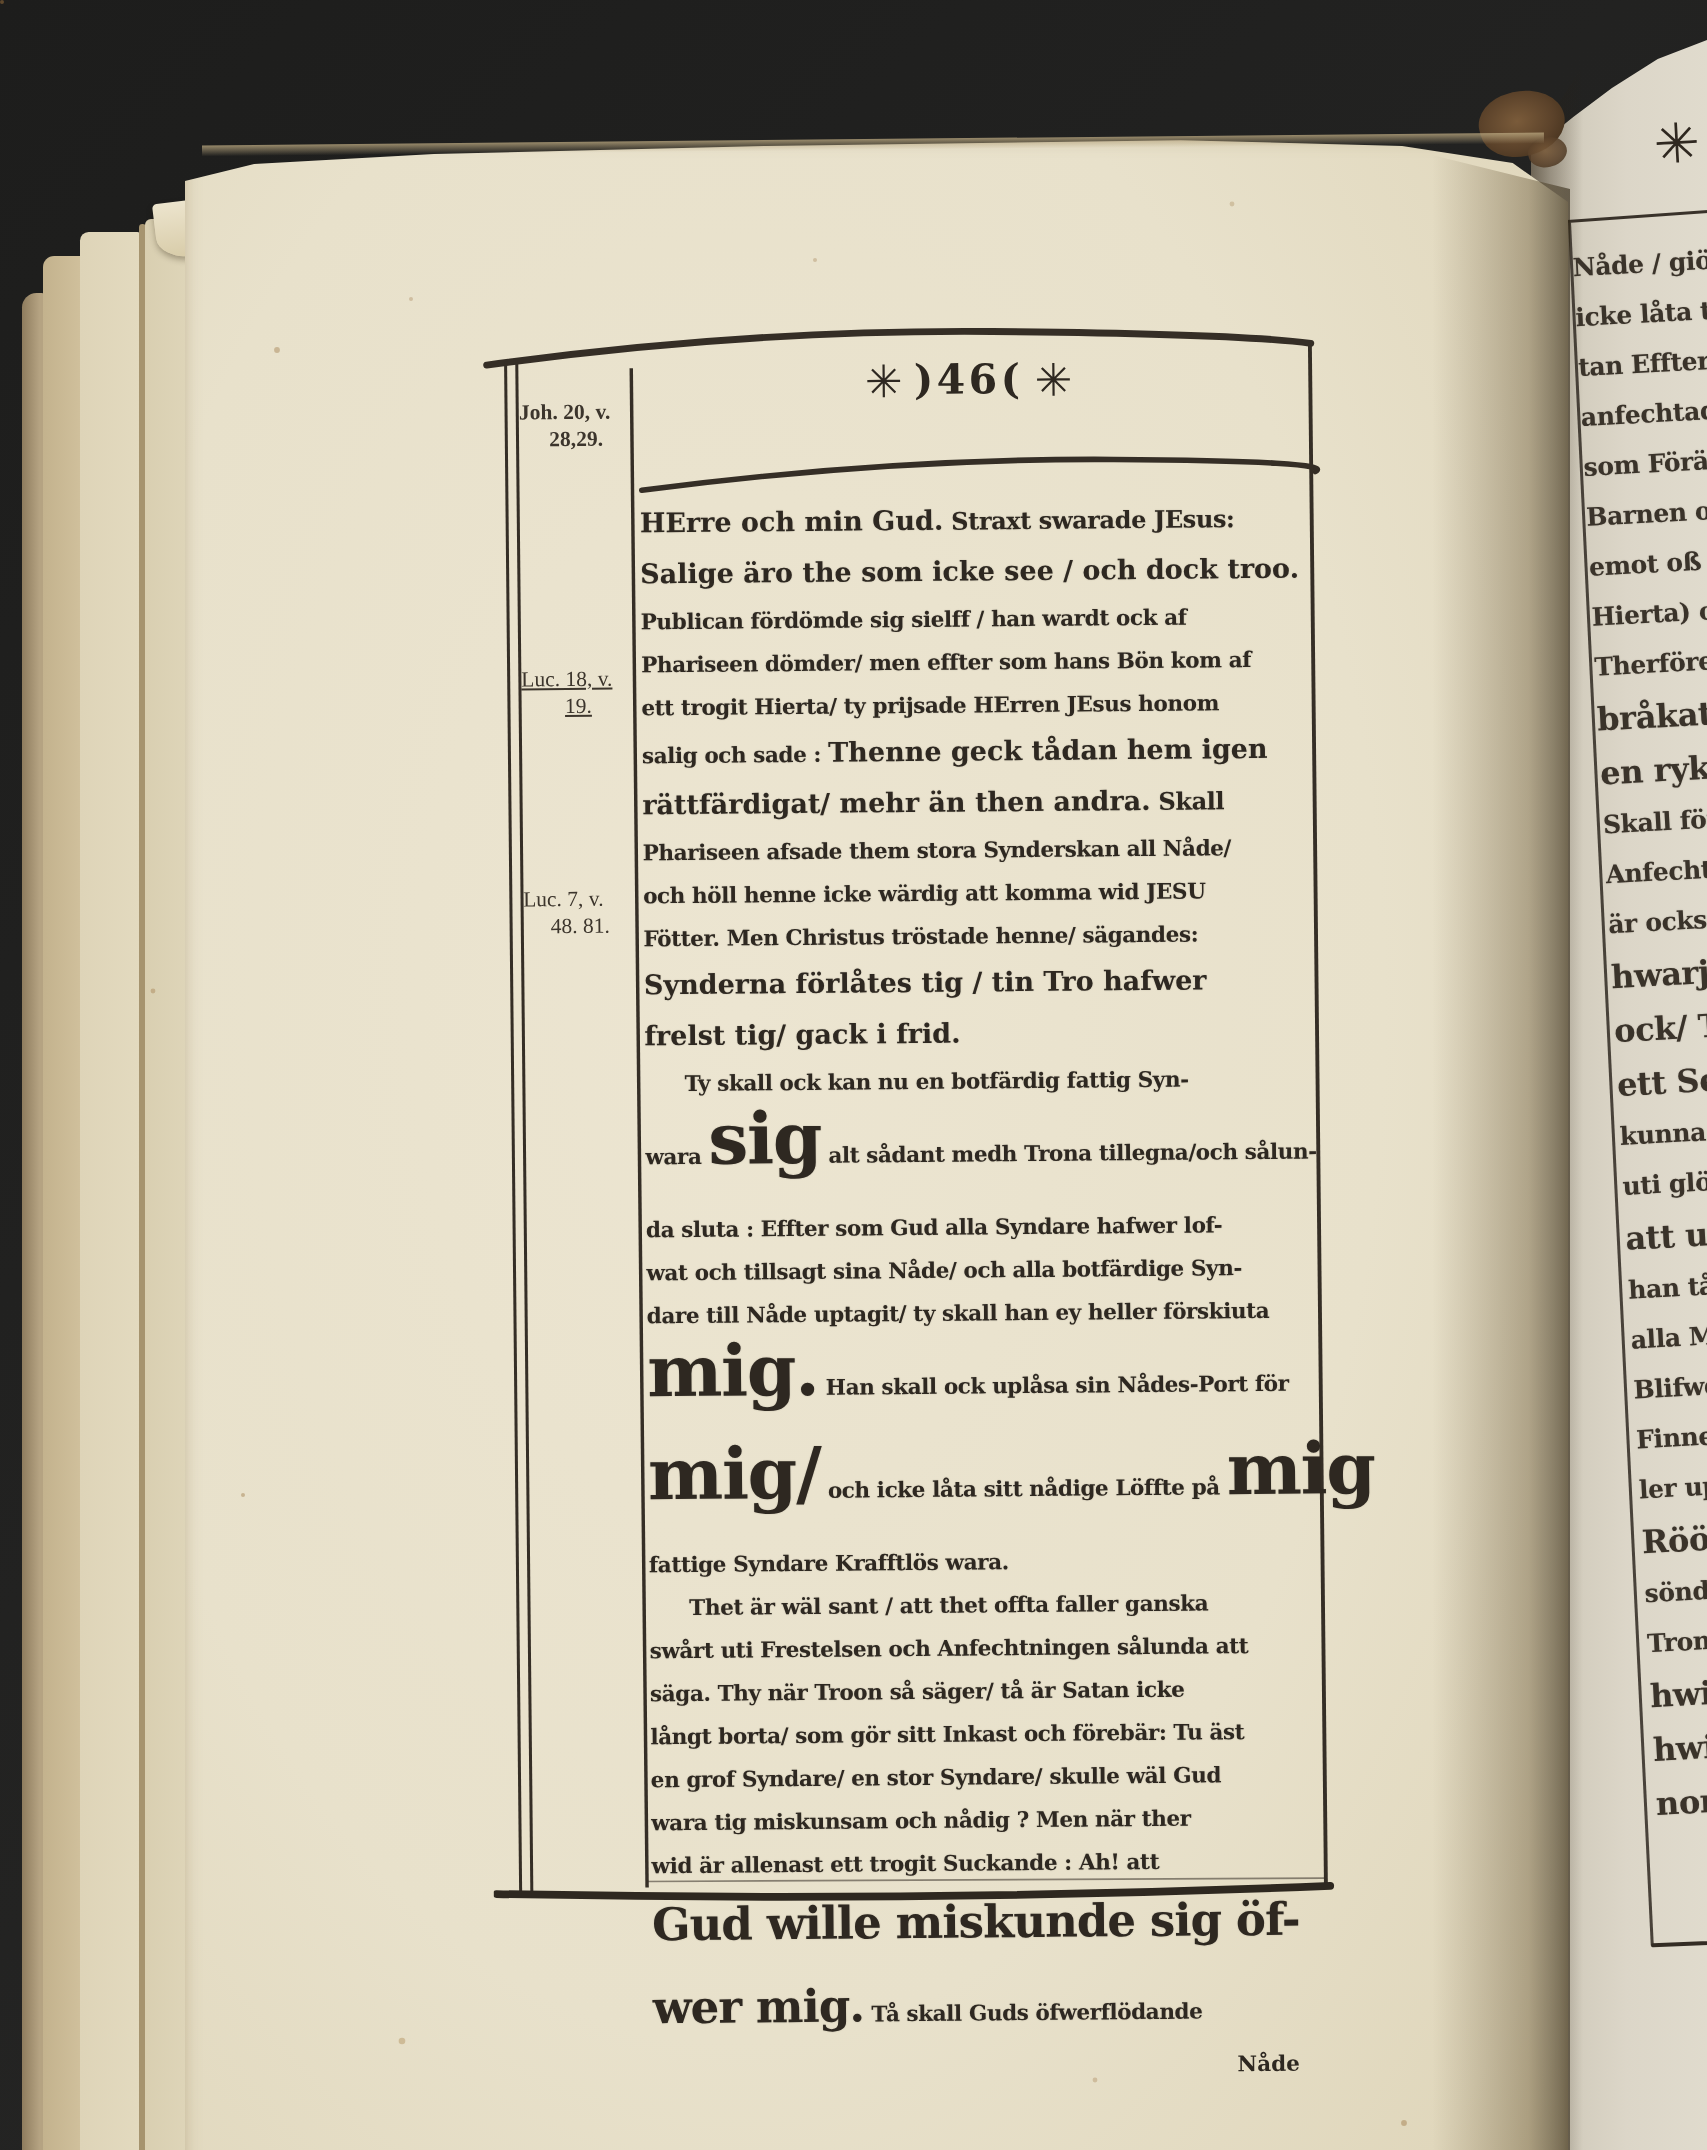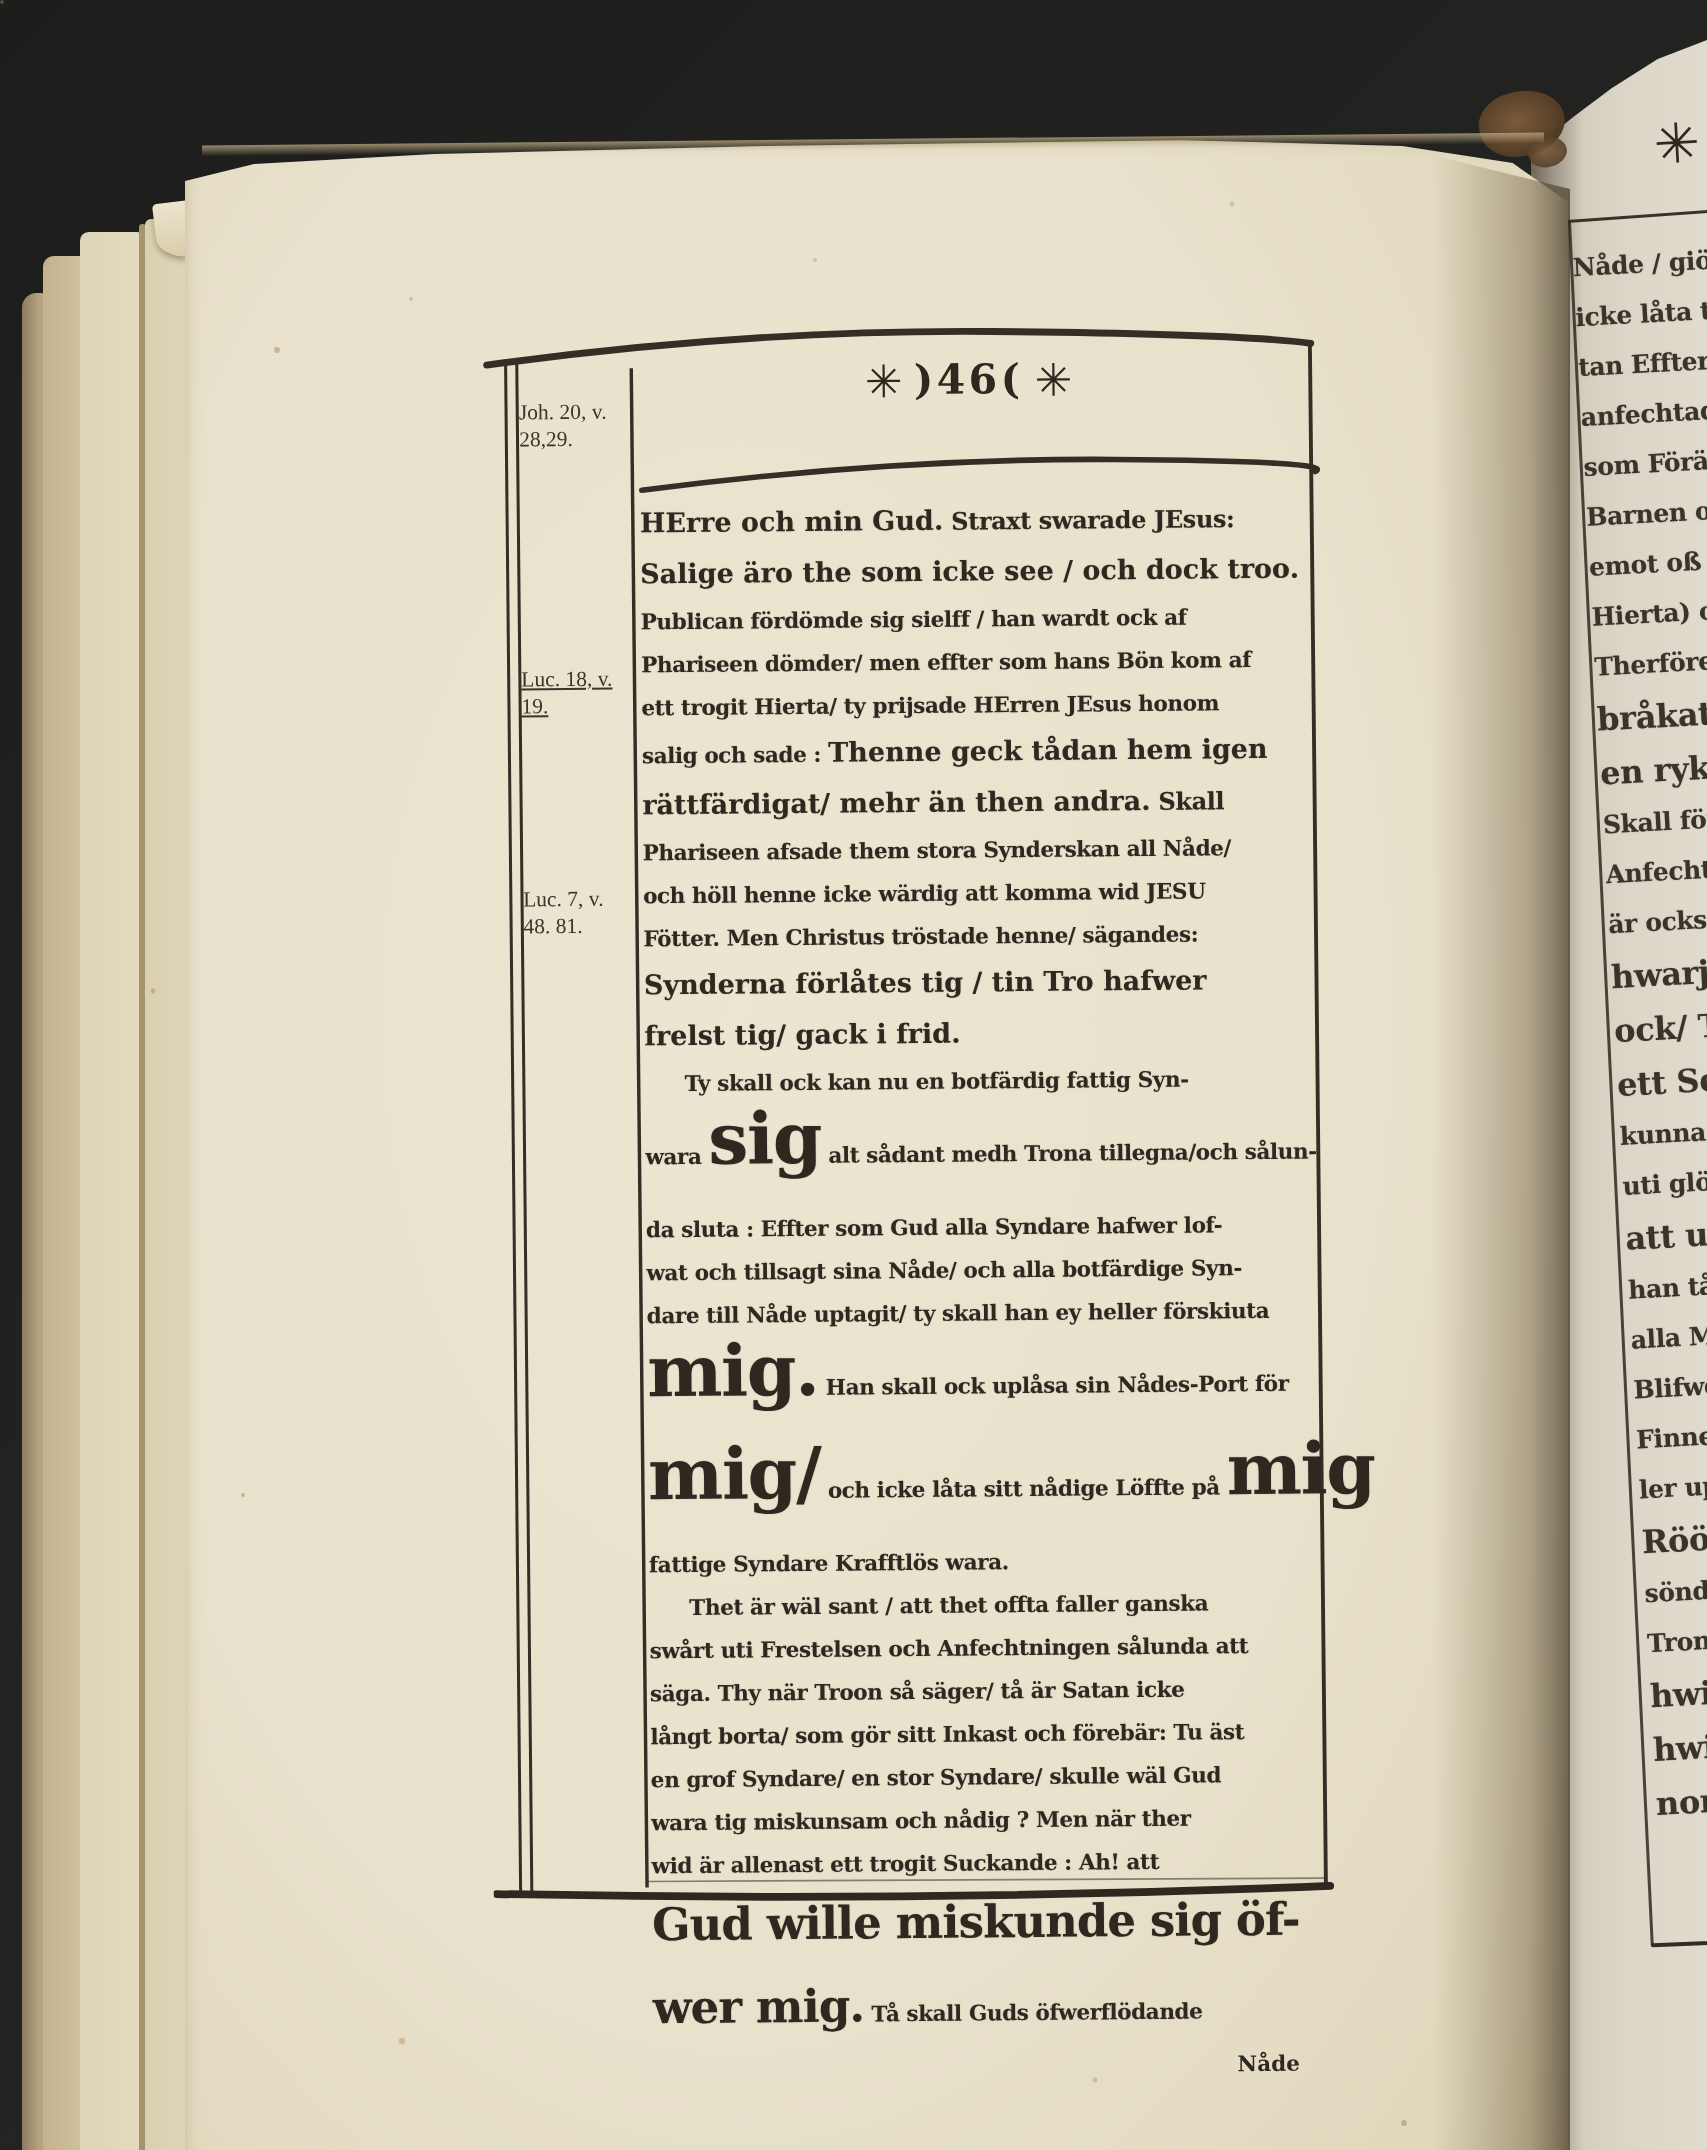--- a/index.html
+++ b/index.html
@@ -68,21 +68,21 @@
 
   
   .left-print{position:absolute;left:487px;top:315px;width:850px;height:1596px;
     transform:rotate(-.5deg);color:var(--ink,#2e2821);}
   .frame-svg{position:absolute;left:0;top:0;}
   .page-head{position:absolute;left:159px;top:40px;width:658px;text-align:center;white-space:nowrap;}
   .page-head .star{font-size:45px;vertical-align:-3.4px;letter-spacing:0;}
   .page-head .pnum{font-size:41px;font-weight:700;letter-spacing:3.4px;padding:0 11.2px;}
   .margin-notes{position:absolute;left:38px;top:0;width:114px;font-family:"Liberation Serif", serif;}
   .margin-note{position:absolute;left:0;width:114px;font-size:21.5px;line-height:27px;color:#3c352c;}
-  .margin-note .verses{display:block;text-align:left;}
+  .margin-note .verses{display:block;text-align:center;}
   .text-col{position:absolute;left:158px;top:184px;width:662px;}
   .tl{white-space:nowrap;font-weight:700;letter-spacing:-0.4px;text-shadow:0 0 1.3px rgba(50,42,32,.3);}
   .tl.indent{padding-left:40px;}
   .seg-sm{font-size:21.5px;}   .tl.base-sm{line-height:37px;}
   .seg-md{font-size:24px;}
   .seg-lg{font-size:27px;letter-spacing:0;} .tl.base-lg{line-height:43px;}
   .seg-xl{font-size:45px;letter-spacing:-0.9px;} .tl.base-xl{line-height:70px;}
   .seg-huge{font-size:71px;line-height:.85;letter-spacing:-1.3px;} .tl.base-huge{line-height:98px;}
   .catchword{white-space:nowrap;text-align:right;font-weight:700;font-size:21.5px;line-height:25px;padding-right:15.5px;}
 </style>
@@ -162,21 +162,21 @@
       <path d="M 1928 78 L 1934 3656" stroke="#352e26" stroke-width="9" fill="none"></path>
       <path d="M 356 3636 L 1930 3642" stroke="#352e26" stroke-width="4" fill="none" opacity=".55"></path>
       <path d="M 6 3662 Q 1000 3690 1944 3660" stroke="#2e2820" stroke-width="18" fill="none" stroke-linecap="round"></path>
     </svg>
 
     <div class="page-head">
       <span class="star">✳</span><span class="pnum">)46(</span><span class="star">✳</span>
     </div>
 
     <div class="margin-notes" id="margin-notes">
-        <div class="margin-note" style="top: 81px;"><span>Joh. 20, v.</span><span class="verses">28,29.</span></div>
+        <div class="margin-note" style="top: 81px; font-weight: bold;"><span>Joh. 20, v.</span><span class="verses">28,29.</span></div>
         <div class="margin-note" style="top: 348px; text-decoration: underline;"><span>Luc. 18, v.</span><span class="verses">19.</span></div>
         <div class="margin-note" style="top: 568px;"><span>Luc. 7, v.</span><span class="verses">48. 81.</span></div>
       </div>
 
     <div class="text-col" id="text-col">
         <div class="tl base-lg"><span class="seg-lg">HErre och min Gud.</span><span class="seg-md">  Straxt swarade JEsus:</span></div>
         <div class="tl base-lg"><span class="seg-lg">Salige äro the som icke see / och dock troo.</span></div>
         <div class="tl base-sm"><span class="seg-sm">Publican fördömde sig sielff / han wardt ock af</span></div>
         <div class="tl base-sm"><span class="seg-sm">Phariseen dömder/ men effter som hans Bön kom af</span></div>
         <div class="tl base-sm"><span class="seg-sm">ett trogit Hierta/ ty prijsade HErren JEsus honom</span></div>

